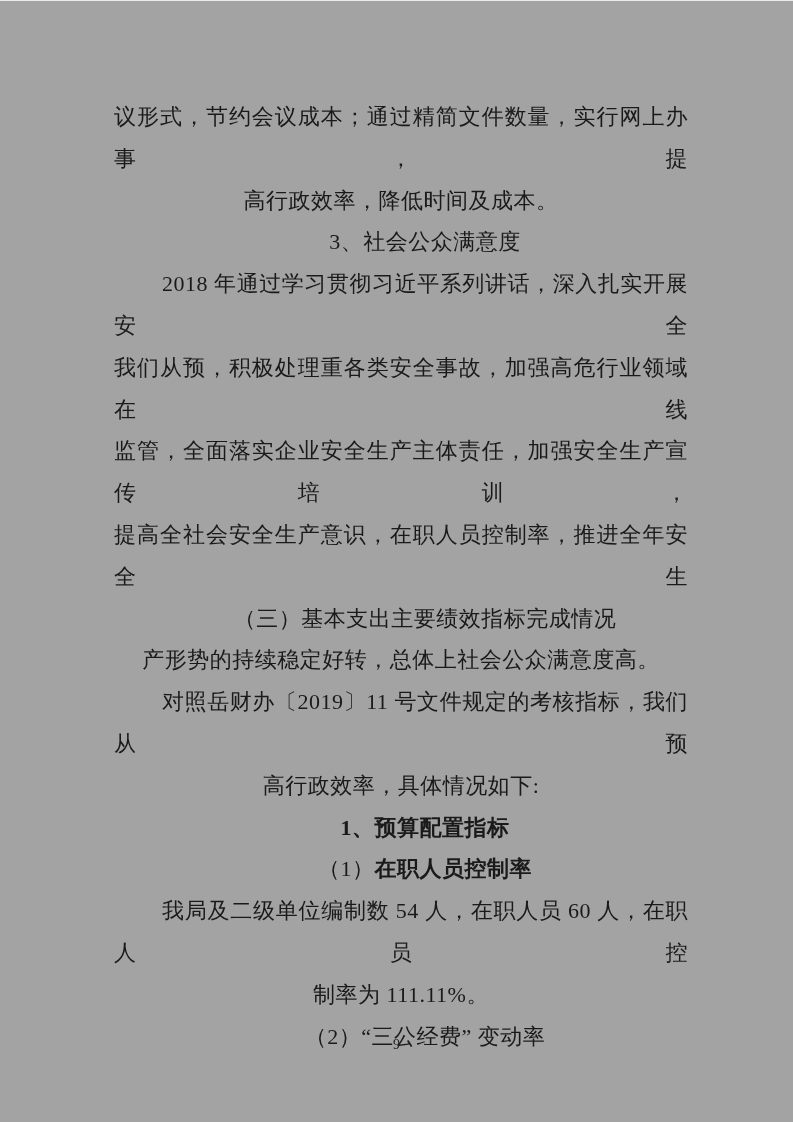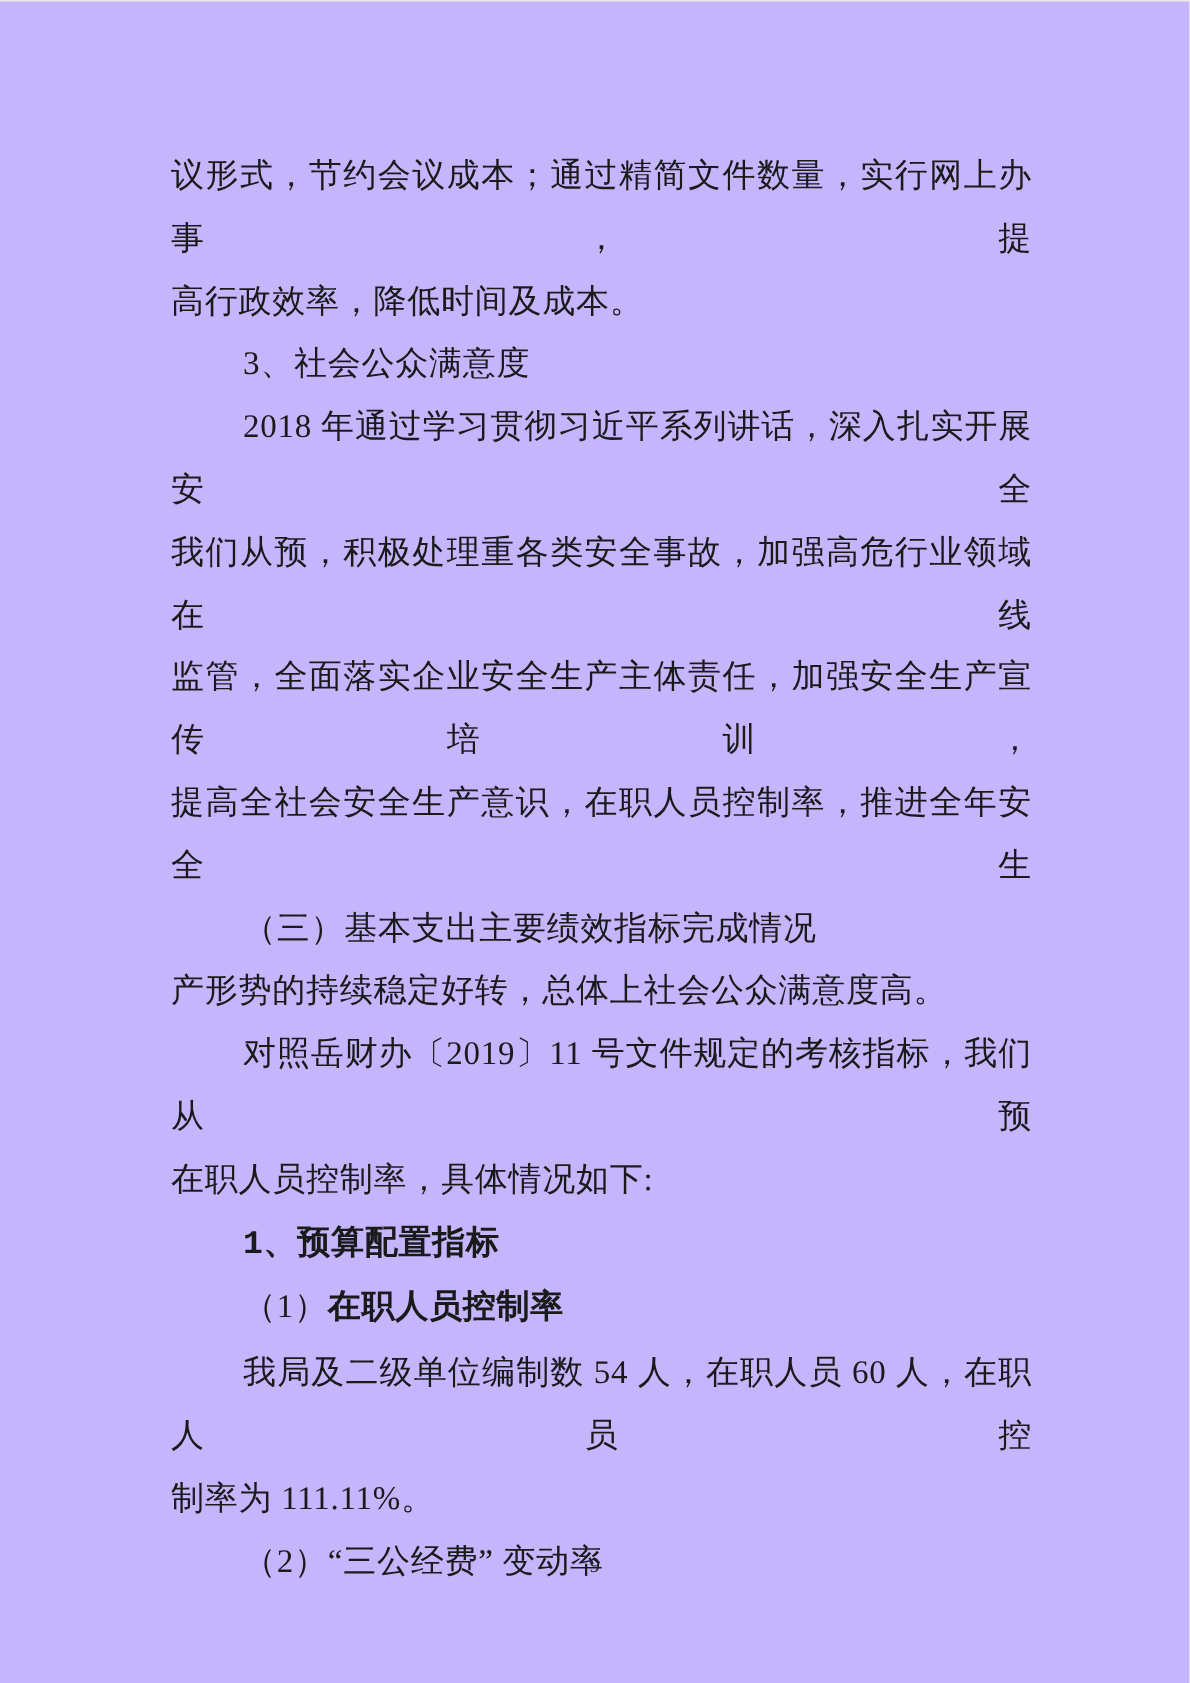--- a/index.html
+++ b/index.html
@@ -4,49 +4,49 @@
 <style>
   html, body {
     margin: 0;
     padding: 0;
     background: #ffffff;
   }
   .page {
     position: relative;
     width: 793px;
     height: 1122px;
-    background: #c4b5fd;
+    background: #a3a3a3;
     overflow: hidden;
     border-top: 1px solid #ececec;
     box-sizing: border-box;
   }
   .text-block {
     position: absolute;
     left: 114px;
     top: 95px;
     width: 574px;
   }
   .line {
     font-family: "Liberation Serif", "DejaVu Serif", serif;
     font-size: 22px;
     line-height: 41.8px;
     color: #1a1a1a;
     letter-spacing: 0.5px;
-    text-align: left;
+    text-align: center;
   }
   .line.indent {
     text-indent: 48px;
   }
   .line.fill {
     text-align: justify;
     text-align-last: justify;
   }
   .seg-bold {
     font-weight: 700;
-    font-family: Liberation Mono, monospace;
+    font-family: Liberation Serif, serif;
   }
   .page-number {
     position: absolute;
     top: 1036px;
     left: 0;
     width: 100%;
     text-align: center;
     font-family: "Liberation Serif", "DejaVu Serif", serif;
     font-size: 14px;
     color: #222222;
@@ -60,21 +60,21 @@
       <div class="line fill"><span class="seg-regular">议形式，节约会议成本；通过精简文件数量，实行网上办事，提</span></div>
       <div class="line"><span class="seg-regular">高行政效率，降低时间及成本。</span></div>
       <div class="line indent"><span class="seg-regular">3、社会公众满意度</span></div>
       <div class="line indent fill"><span class="seg-regular">2018 年通过学习贯彻习近平系列讲话，深入扎实开展安全</span></div>
       <div class="line fill"><span class="seg-regular">我们从预，积极处理重各类安全事故，加强高危行业领域在线</span></div>
       <div class="line fill"><span class="seg-regular">监管，全面落实企业安全生产主体责任，加强安全生产宣传培训，</span></div>
       <div class="line fill"><span class="seg-regular">提高全社会安全生产意识，在职人员控制率，推进全年安全生</span></div>
       <div class="line indent"><span class="seg-regular">（三）基本支出主要绩效指标完成情况</span></div>
       <div class="line"><span class="seg-regular">产形势的持续稳定好转，总体上社会公众满意度高。</span></div>
       <div class="line indent fill"><span class="seg-regular">对照岳财办〔2019〕11 号文件规定的考核指标，我们从预</span></div>
-      <div class="line"><span class="seg-regular">在职人员控制率，具体情况如下:</span></div>
+      <div class="line"><span class="seg-regular">高行政效率，具体情况如下:</span></div>
       <div class="line indent"><span class="seg-bold">1、预算配置指标</span></div>
       <div class="line indent"><span class="seg-regular">（1）</span><span class="seg-bold">在职人员控制率</span></div>
       <div class="line indent fill"><span class="seg-regular">我局及二级单位编制数 54 人，在职人员 60 人，在职人员控</span></div>
       <div class="line"><span class="seg-regular">制率为 111.11%。</span></div>
       <div class="line indent"><span class="seg-regular">（2）“三公经费” 变动率</span></div>
     </div>
   <div class="page-number">9</div>
 </div>
 
 </body></html>

